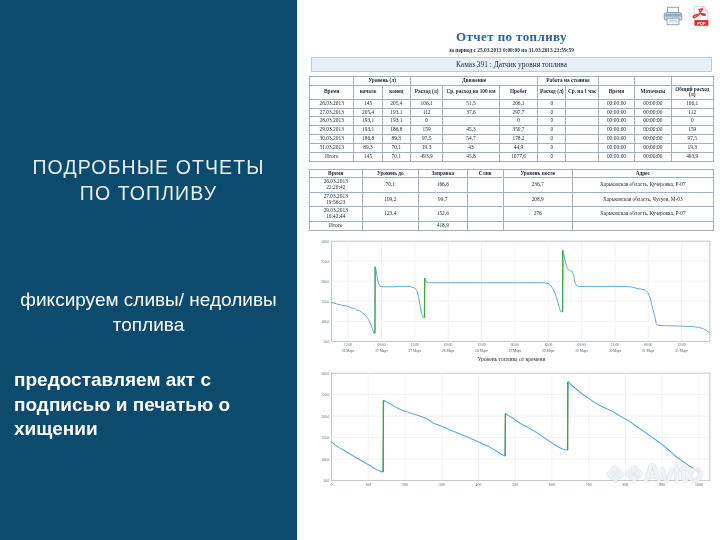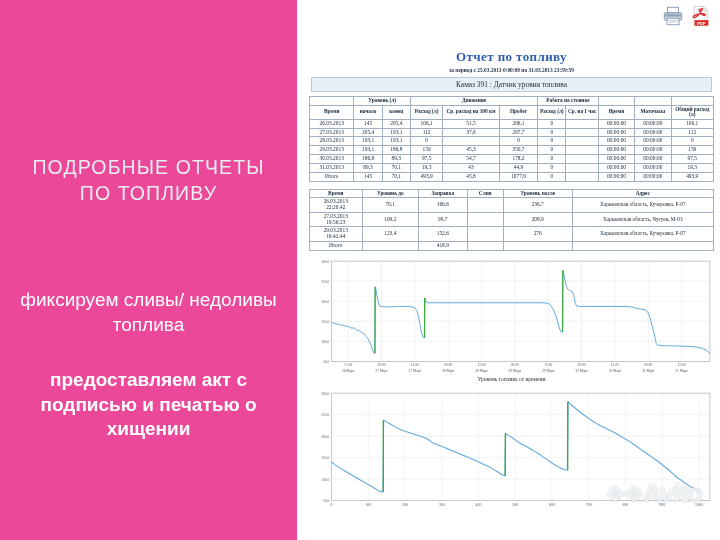--- a/index.html
+++ b/index.html
@@ -8,21 +8,21 @@
     font-family:"Liberation Sans", sans-serif;
     background:#ffffff;
     overflow:hidden;
     position:relative;
   }
   .stage { position:relative; width:720px; height:540px; display:flex; }
 
   
   .promo {
     width:297px; height:540px;
-    background:#ec4899;
+    background:#0c4a6e;
     position:relative;
     flex:0 0 297px;
   }
   .promo-inner {
     position:absolute; left:0; right:0; top:0; bottom:0;
     display:flex; flex-direction:column; align-items:center;
     padding:0 14px;
   }
   .promo-head {
     margin-top:155px;
@@ -39,21 +39,21 @@
     font-weight:normal;
     color:#ffffff;
     text-align:center;
     line-height:1.3;
   }
   .promo-b2 {
     margin-top:30px;
     font-size:19px;
     font-weight:bold;
     color:#ffffff;
-    text-align:center;
+    text-align:left;
     line-height:1.3;
   }
   .promo-gap { width:6px; height:540px; background:#ffffff; flex:0 0 6px; }
 
   
   .report {
     flex:1 1 auto; height:540px;
     background:#ffffff;
     position:relative;
     padding:0 6px;
@@ -65,21 +65,20 @@
   .ic { width:22px; height:22px; display:block; }
 
   .rpt-title {
     text-align:center;
     color:#2f5fa8;
     font-family:"Liberation Serif", serif;
     font-weight:bold;
     font-size:13px;
     letter-spacing:.4px;
     padding-top:29px;
-    margin-top:20px;
   }
   .rpt-sub {
     text-align:center;
     color:#243447;
     font-family:"Liberation Serif", serif;
     font-weight:bold;
     font-size:5.4px;
     padding-top:2px;
   }
   .rpt-obj {

